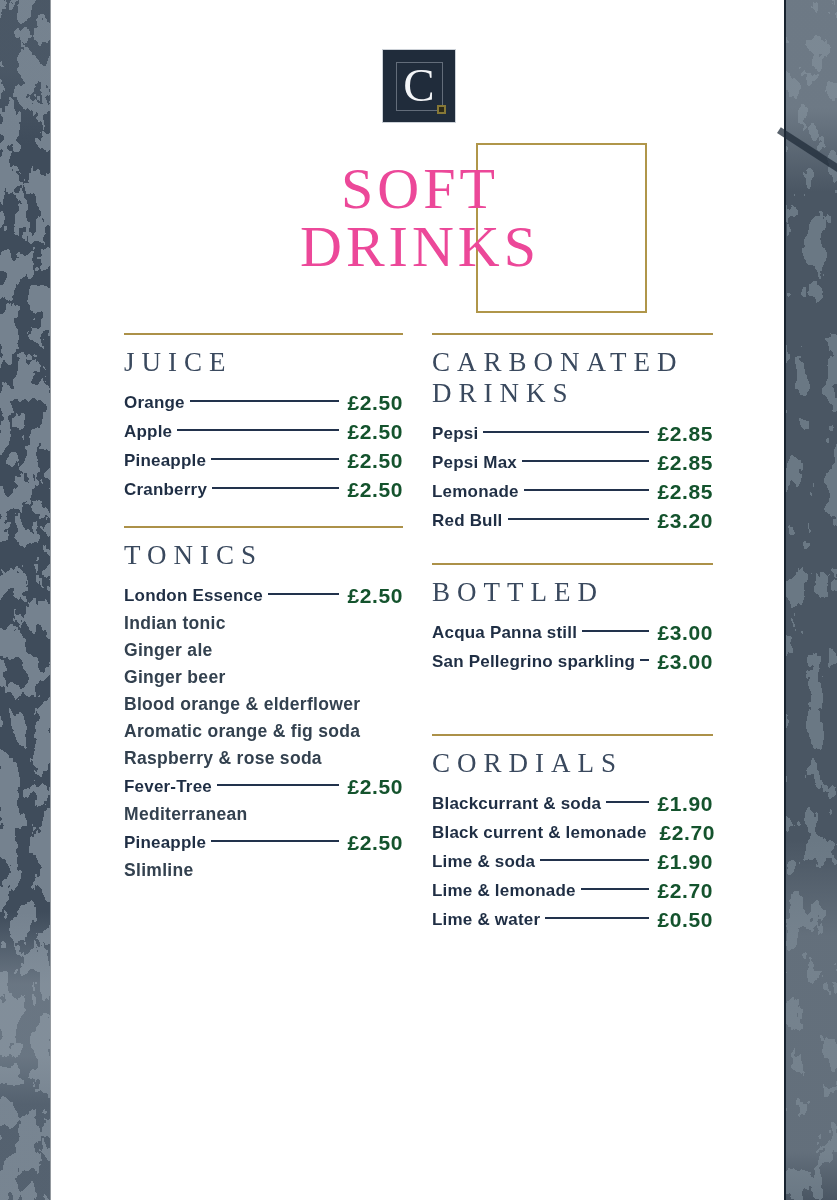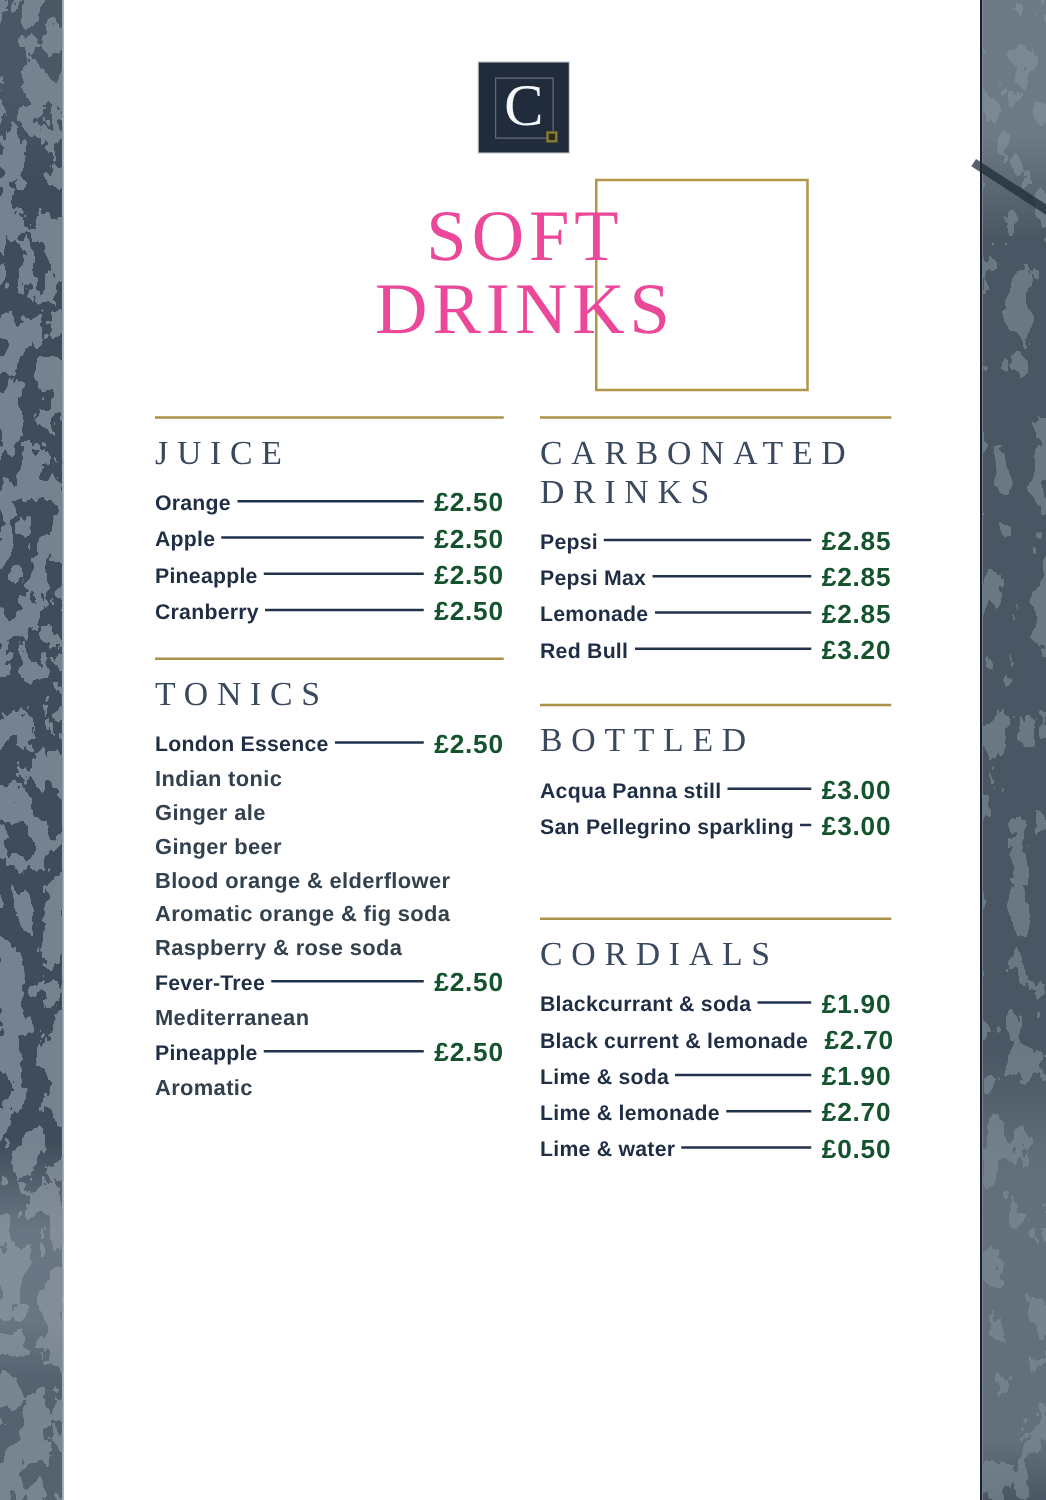--- a/index.html
+++ b/index.html
@@ -179,21 +179,21 @@
         </div>
         <div class="row plain">
           <span class="name">Mediterranean</span>
         </div>
         <div class="row">
           <span class="name">Pineapple</span>
           <span class="leader"></span>
           <span class="price">£2.50</span>
         </div>
         <div class="row plain">
-          <span class="name">Aromatic</span>
+          <span class="name">Slimline</span>
         </div>
       </div>
     </div>
   </div>
 
   <div class="col col-right">
 
     <div class="section" style="top:0">
       <div class="rule"></div>
       <h2>

